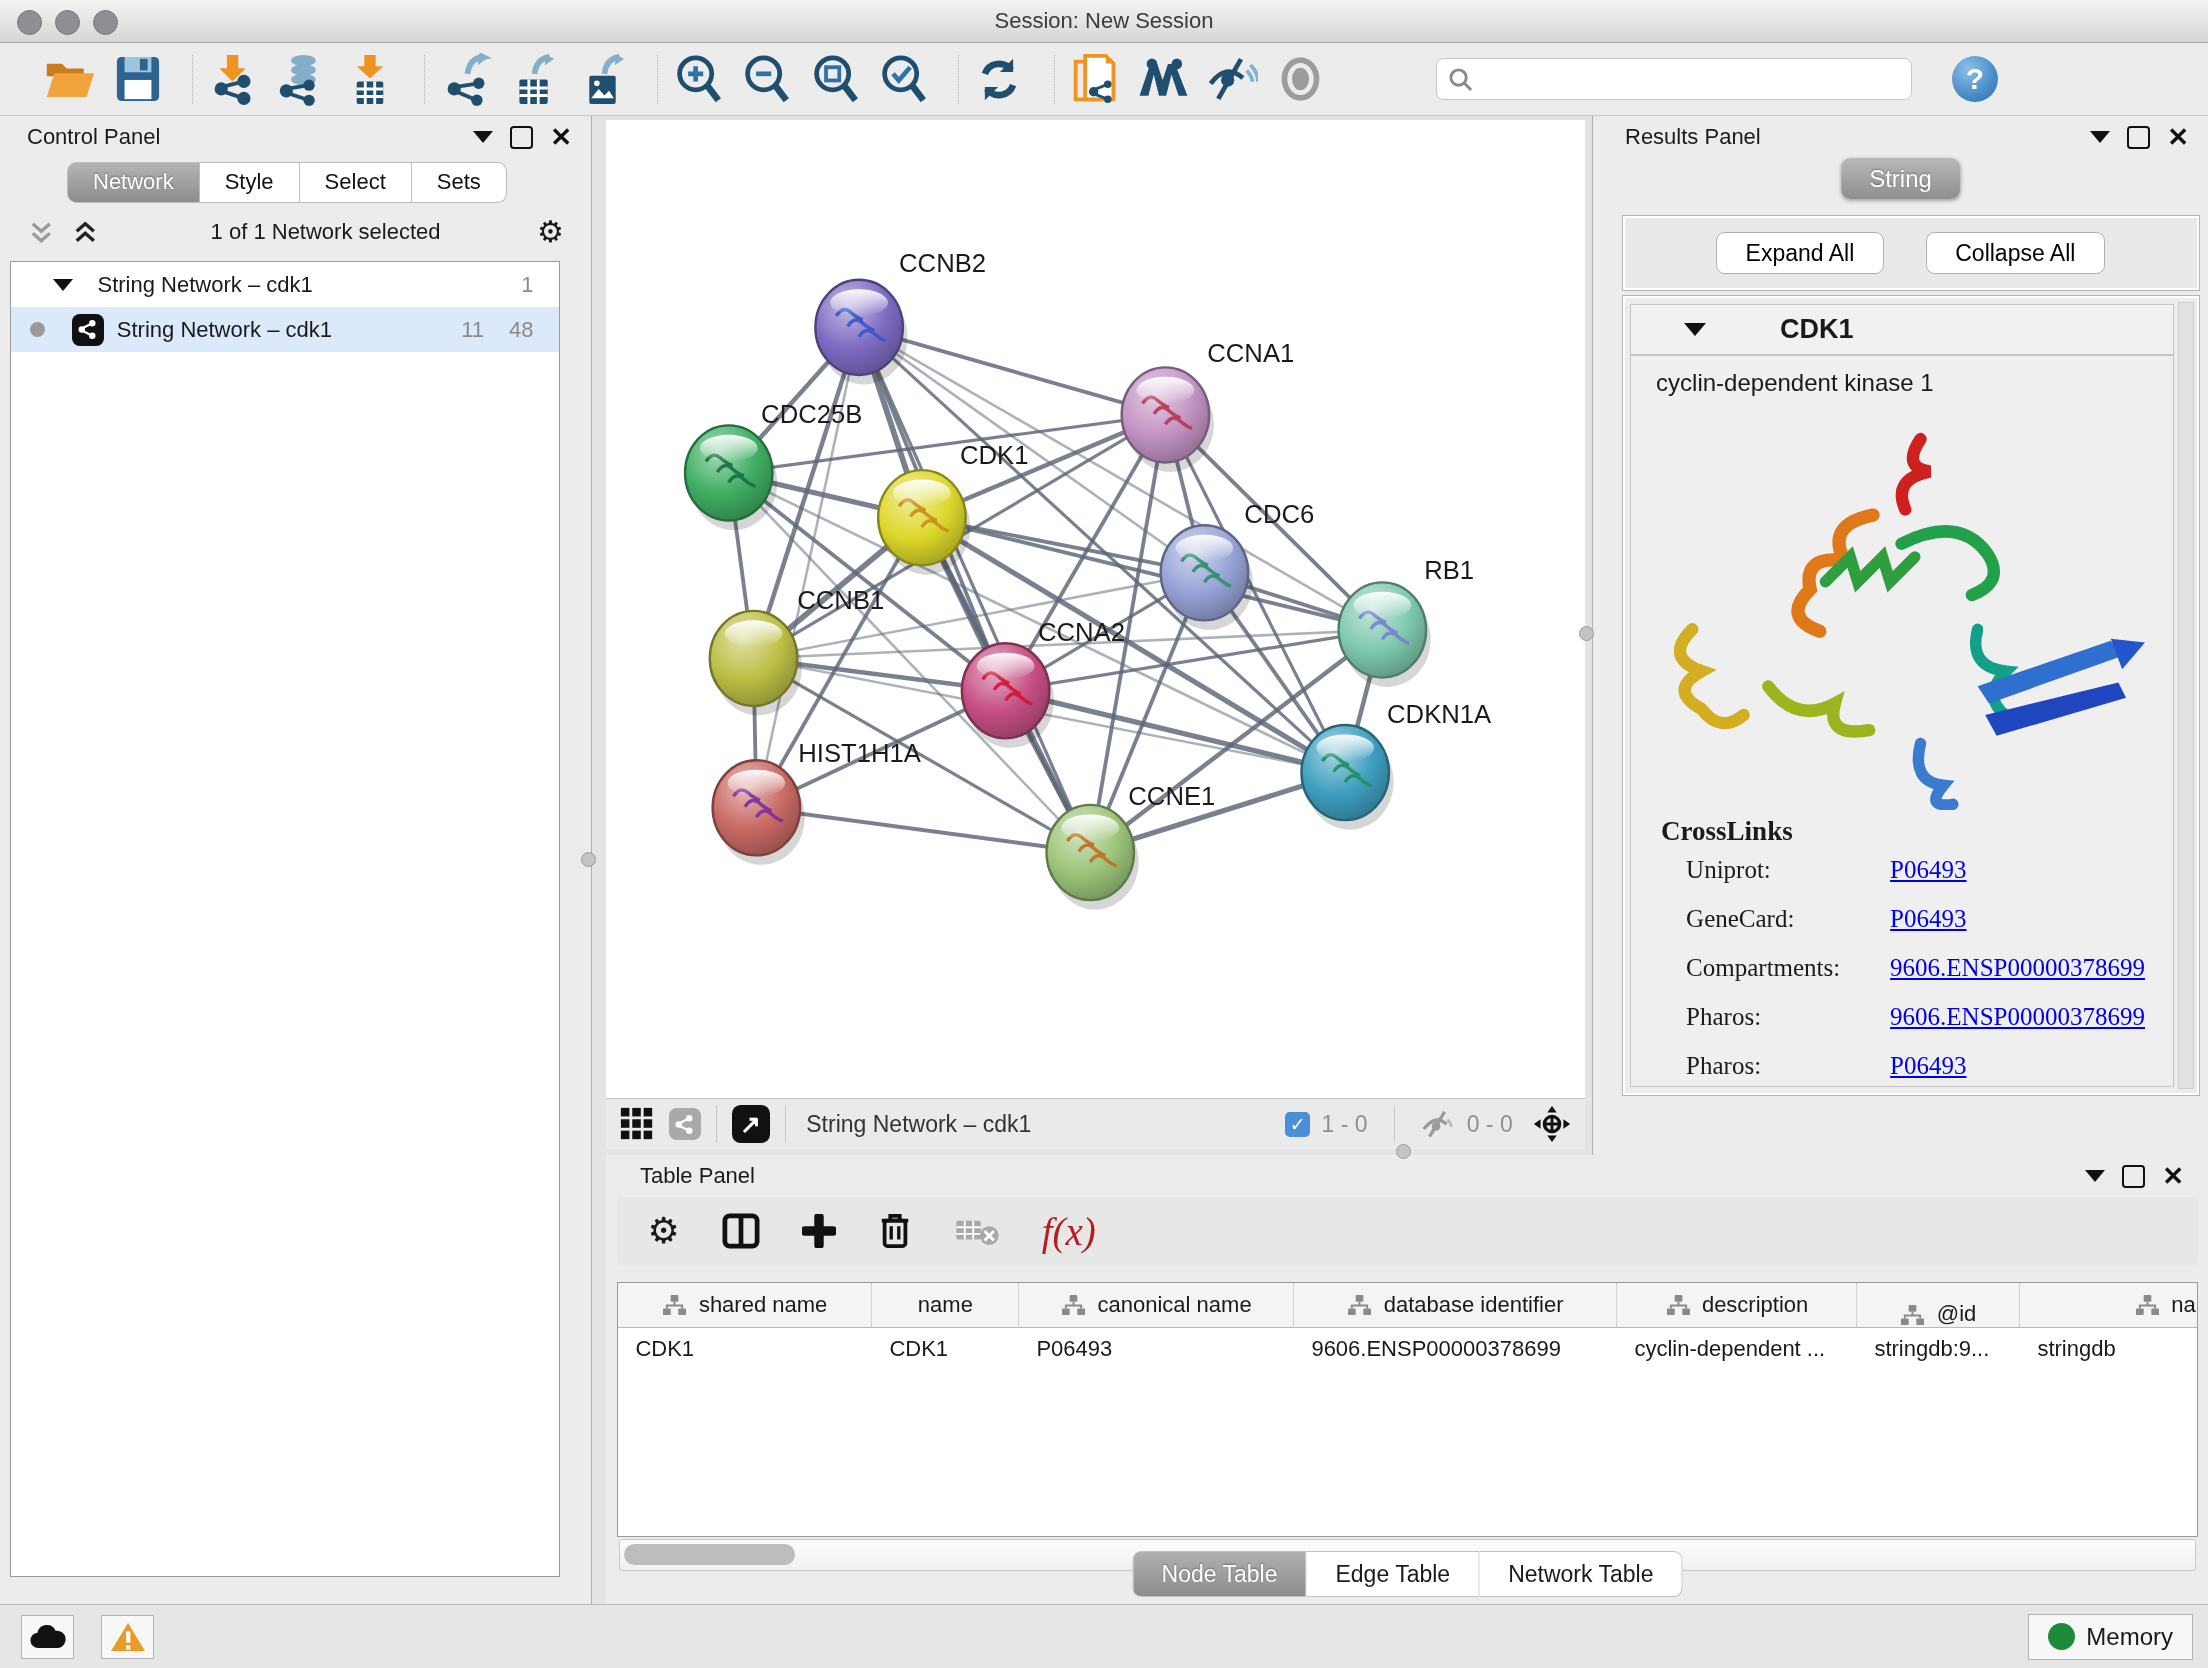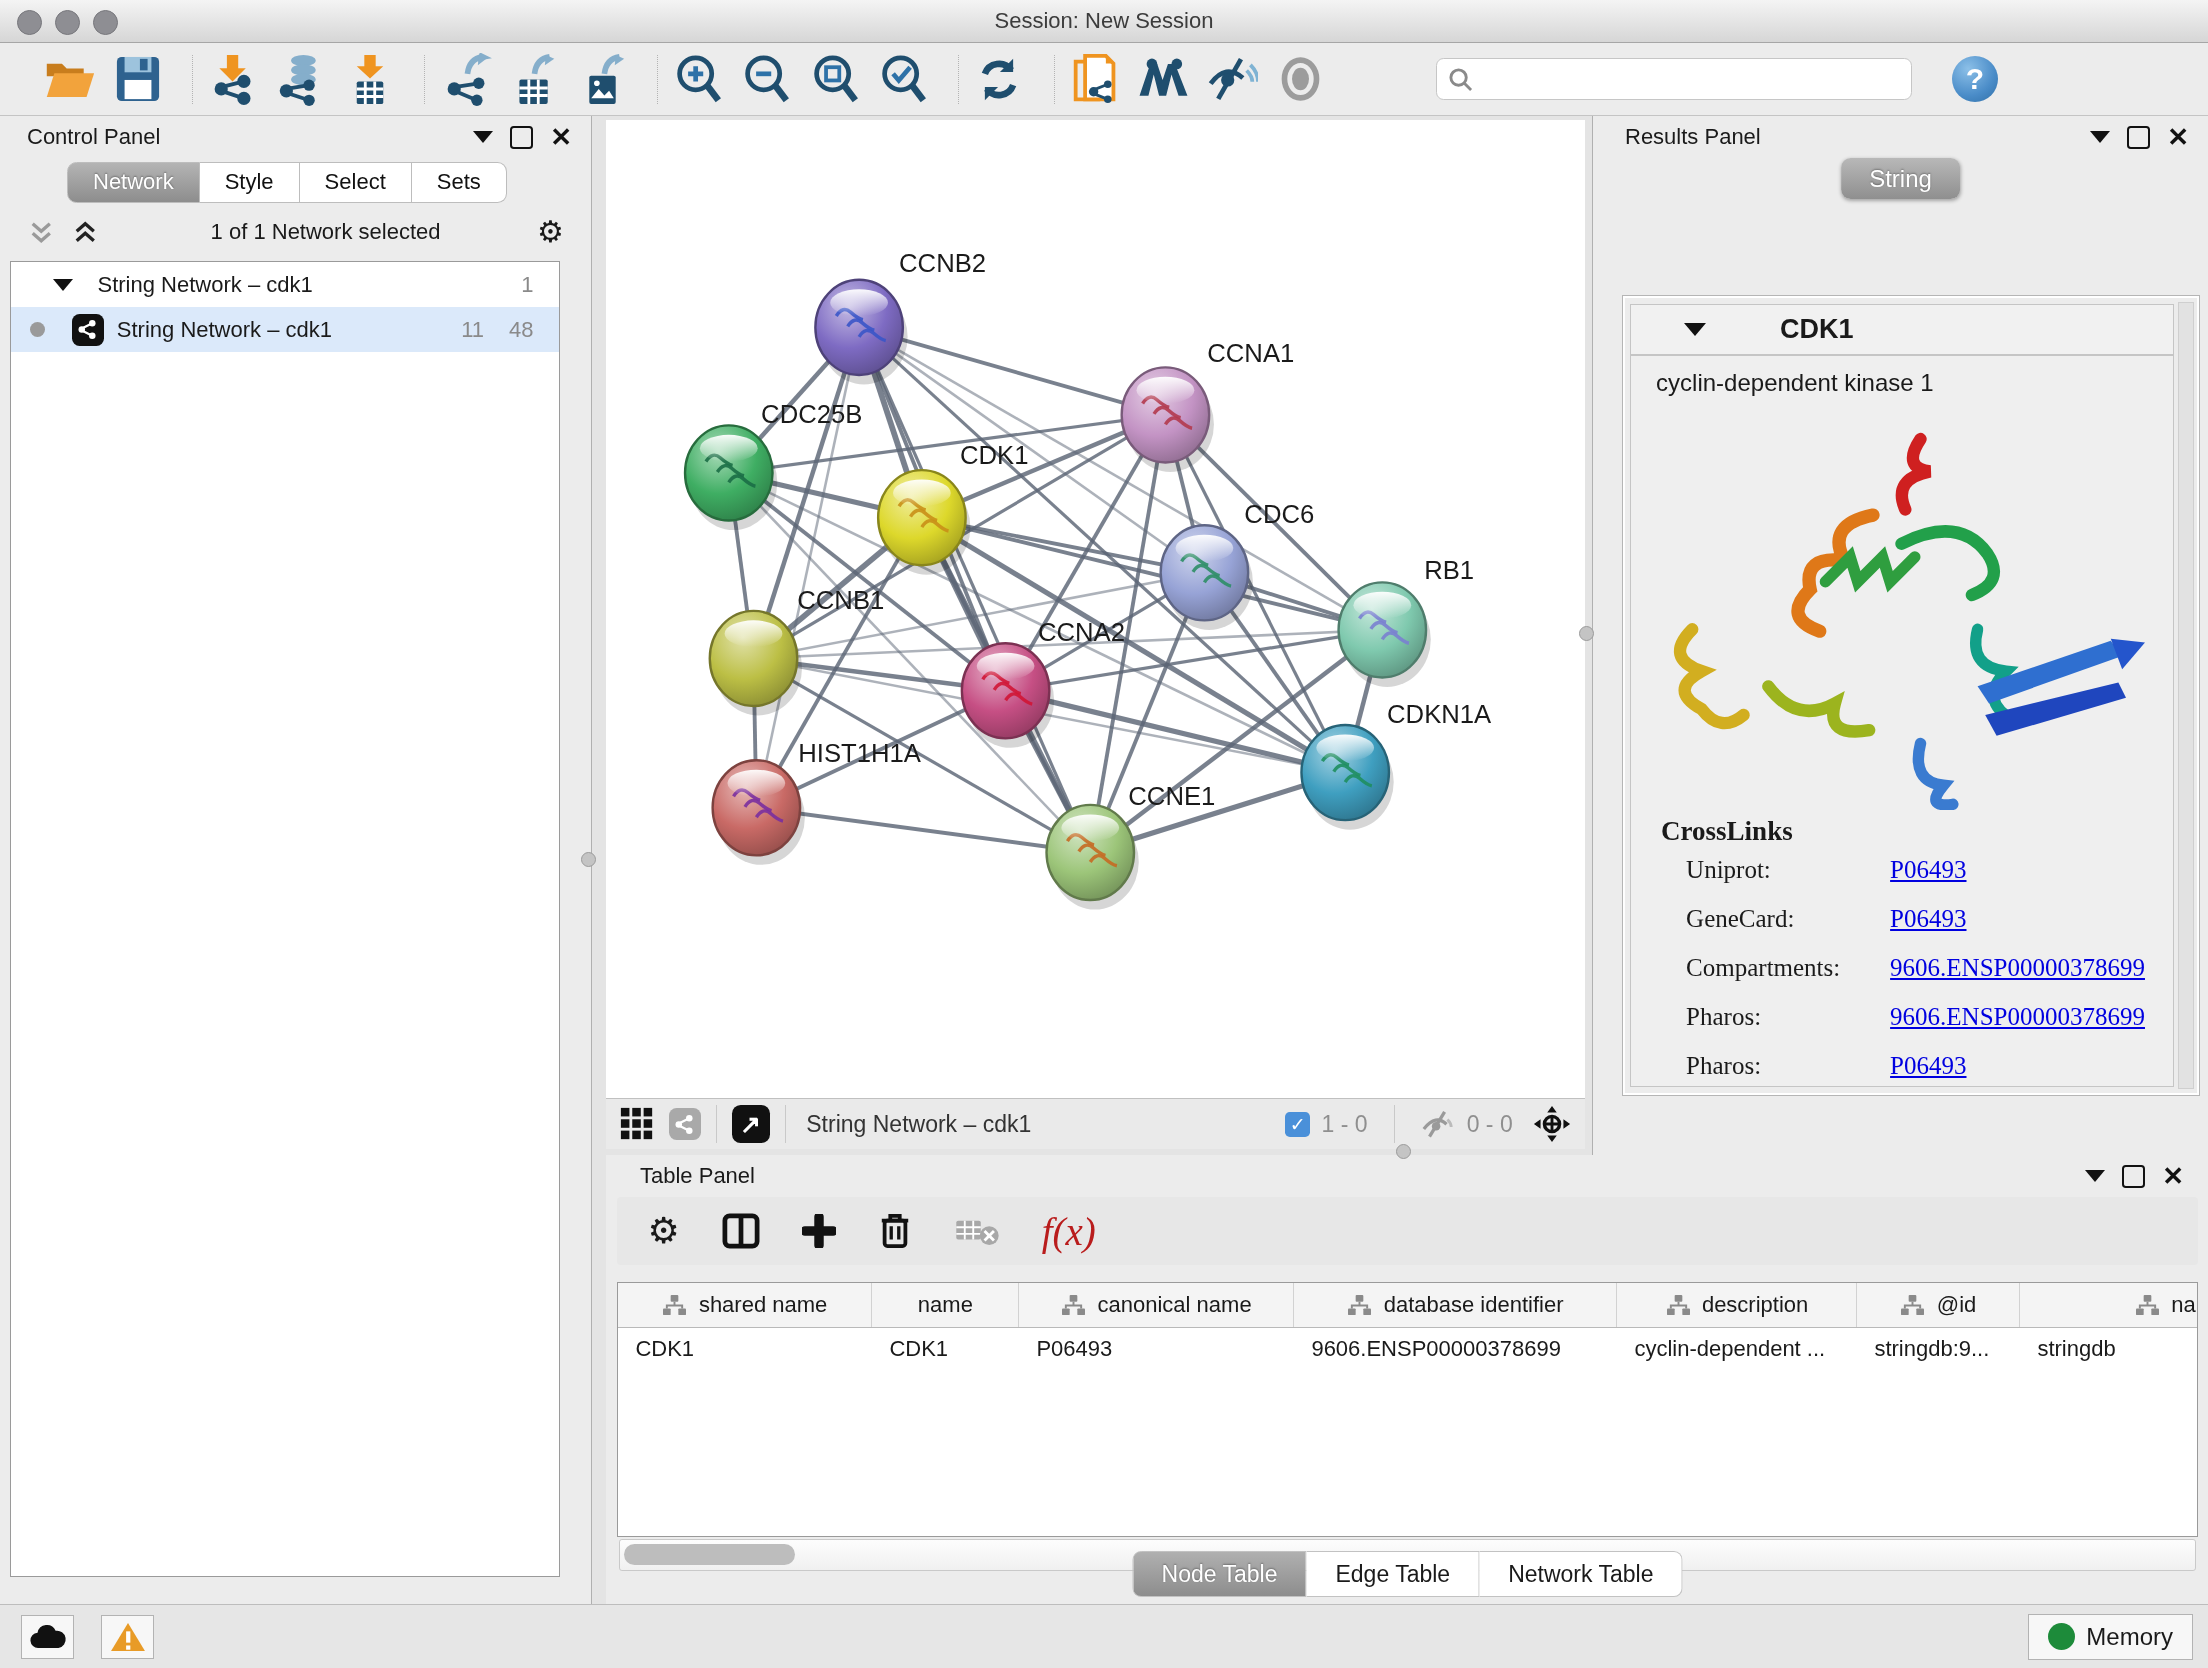--- a/index.html
+++ b/index.html
@@ -603,20 +603,24 @@
 <div class="results-panel">
   <div class="panel-head" style="padding-left:32px">
     <span class="ph-title">Results Panel</span>
     <span class="ph-icons">
       <span class="tri-down"></span>
       <span class="box-icon"></span>
       <span class="x-icon">✕</span>
     </span>
   </div>
   <div class="string-tab">String</div>
+  <div class="rp-box1">
+    <button class="rp-btn">Expand All</button>
+    <button class="rp-btn">Collapse All</button>
+  </div>
   <div class="rp-box2">
     <div class="rp-scroll"></div>
     <div class="sec-head">
       <span class="tri-down"></span>
       <span class="sec-name">CDK1</span>
     </div>
     <div class="sec-body">
       <div class="sec-desc">cyclin-dependent kinase 1</div>
       <svg width="533" height="409" viewBox="0 0 560 430" style="margin:3.8px auto 0">
         <g fill="none" stroke-linecap="round">
@@ -737,21 +741,21 @@
           <svg width="25" height="23" viewBox="0 0 26 24">
             <g fill="#8a8a8a">
               <rect x="9" y="1" width="8" height="7" rx="1"></rect>
               <rect x="1" y="15" width="8" height="7" rx="1"></rect>
               <rect x="17" y="15" width="8" height="7" rx="1"></rect>
             </g>
             <path d="M13 8 v4 M5 15 v-3 h16 v3" stroke="#8a8a8a" stroke-width="2" fill="none"></path>
           </svg>
           <span>description</span>
         </div>
-        <div class="t-h" style="width: 163px;">
+        <div class="t-h" style="width: 163px; align-items: flex-end;">
           <svg width="25" height="23" viewBox="0 0 26 24">
             <g fill="#8a8a8a">
               <rect x="9" y="1" width="8" height="7" rx="1"></rect>
               <rect x="1" y="15" width="8" height="7" rx="1"></rect>
               <rect x="17" y="15" width="8" height="7" rx="1"></rect>
             </g>
             <path d="M13 8 v4 M5 15 v-3 h16 v3" stroke="#8a8a8a" stroke-width="2" fill="none"></path>
           </svg>
           <span>@id</span>
         </div>

